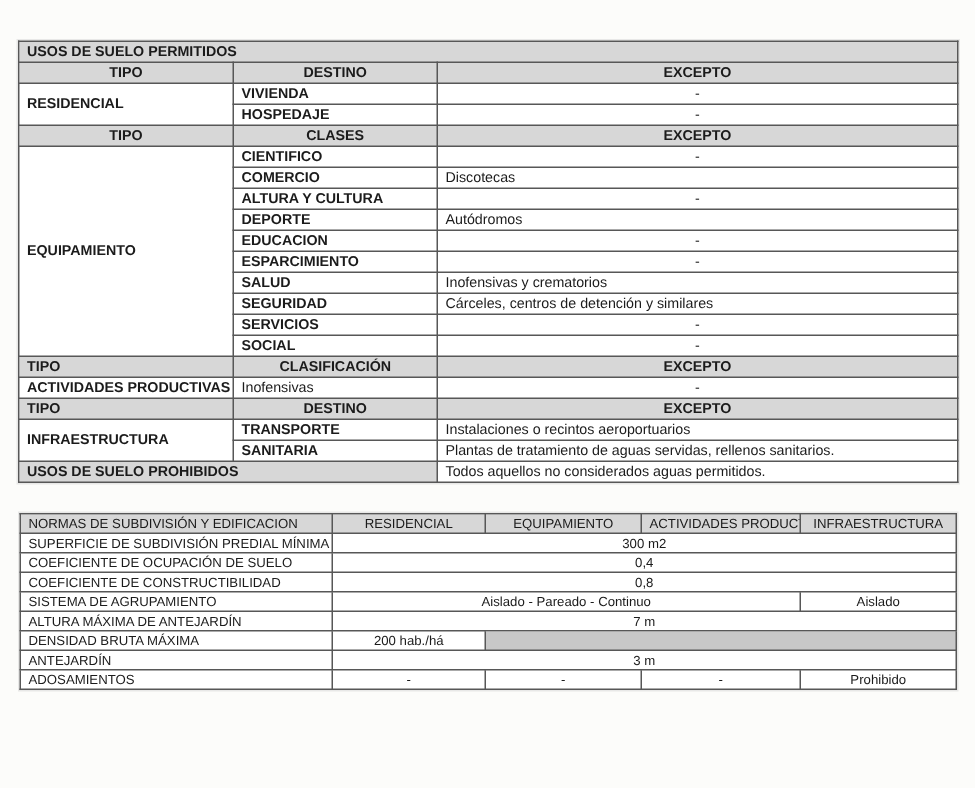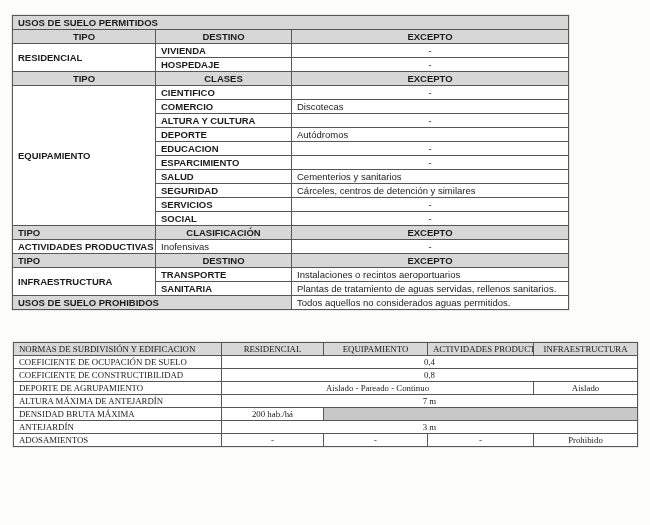--- a/index.html
+++ b/index.html
@@ -19,27 +19,27 @@
     background:#ffffff;
   }
   table.doc-table td{
     border:1px solid #575757;
     padding:0 5px;
     vertical-align:middle;
     overflow:hidden;
     white-space:nowrap;
   }
   
-  #t1{left:12px;top:15px;width:557px;box-shadow:0 0 0 1px #9a9a9a33;}
+  #t1{left:12px;top:27px;width:627px;box-shadow:0 0 0 1px #9a9a9a33;}
   #t1 td{height:13px;font-size:9.5px;line-height:13px;}
   #t1 col.c1{width:143px;}
   #t1 col.c2{width:136px;}
   
   #t2{left:13px;top:342px;width:625px;box-shadow:0 0 0 1px #9a9a9a33;}
-  #t2 td{height:12px;font-size:8.8px;line-height:12px;font-family:Liberation Serif, serif;}
+  #t2 td{height:12px;font-size:8.8px;line-height:12px;}
   #t2 col.c1{width:208px;}
   #t2 col.c2{width:102px;}
   #t2 col.c3{width:104px;}
   #t2 col.c4{width:106px;}
   
   td.b{font-weight:700;}
   td.c{text-align:center;}
   td.l{text-align:left;}
   td.g{background:#d7d7d7;}
   td.sh{background:#c8c8c8;}
@@ -100,21 +100,21 @@
         <tr>
           <td class="b l">EDUCACION</td>
           <td class="c">-</td>
         </tr>
         <tr>
           <td class="b l">ESPARCIMIENTO</td>
           <td class="c">-</td>
         </tr>
         <tr>
           <td class="b l">SALUD</td>
-          <td class="l">Cementerios y sanitarios</td>
+          <td class="l">Inofensivas y crematorios</td>
         </tr>
         <tr>
           <td class="b l">SEGURIDAD</td>
           <td class="l">Cárceles, centros de detención y similares</td>
         </tr>
         <tr>
           <td class="b l">SERVICIOS</td>
           <td class="c">-</td>
         </tr>
         <tr>
@@ -162,29 +162,33 @@
     </colgroup>
     <tbody>
         <tr>
           <td class="l g hd">NORMAS DE SUBDIVISIÓN Y EDIFICACION</td>
           <td class="c g hd">RESIDENCIAL</td>
           <td class="c g hd">EQUIPAMIENTO</td>
           <td class="c g hd">ACTIVIDADES PRODUCTIVAS</td>
           <td class="c g hd">INFRAESTRUCTURA</td>
         </tr>
         <tr>
+          <td class="l">SUPERFICIE DE SUBDIVISIÓN PREDIAL MÍNIMA</td>
+          <td colspan="4" class="c">300 m2</td>
+        </tr>
+        <tr>
           <td class="l">COEFICIENTE DE OCUPACIÓN DE SUELO</td>
           <td colspan="4" class="c">0,4</td>
         </tr>
         <tr>
           <td class="l">COEFICIENTE DE CONSTRUCTIBILIDAD</td>
           <td colspan="4" class="c">0,8</td>
         </tr>
         <tr>
-          <td class="l">DEPORTE DE AGRUPAMIENTO</td>
+          <td class="l">SISTEMA DE AGRUPAMIENTO</td>
           <td colspan="3" class="c">Aislado - Pareado - Continuo</td>
           <td class="c">Aislado</td>
         </tr>
         <tr>
           <td class="l">ALTURA MÁXIMA DE ANTEJARDÍN</td>
           <td colspan="4" class="c">7 m</td>
         </tr>
         <tr>
           <td class="l">DENSIDAD BRUTA MÁXIMA</td>
           <td class="c">200 hab./há</td>

